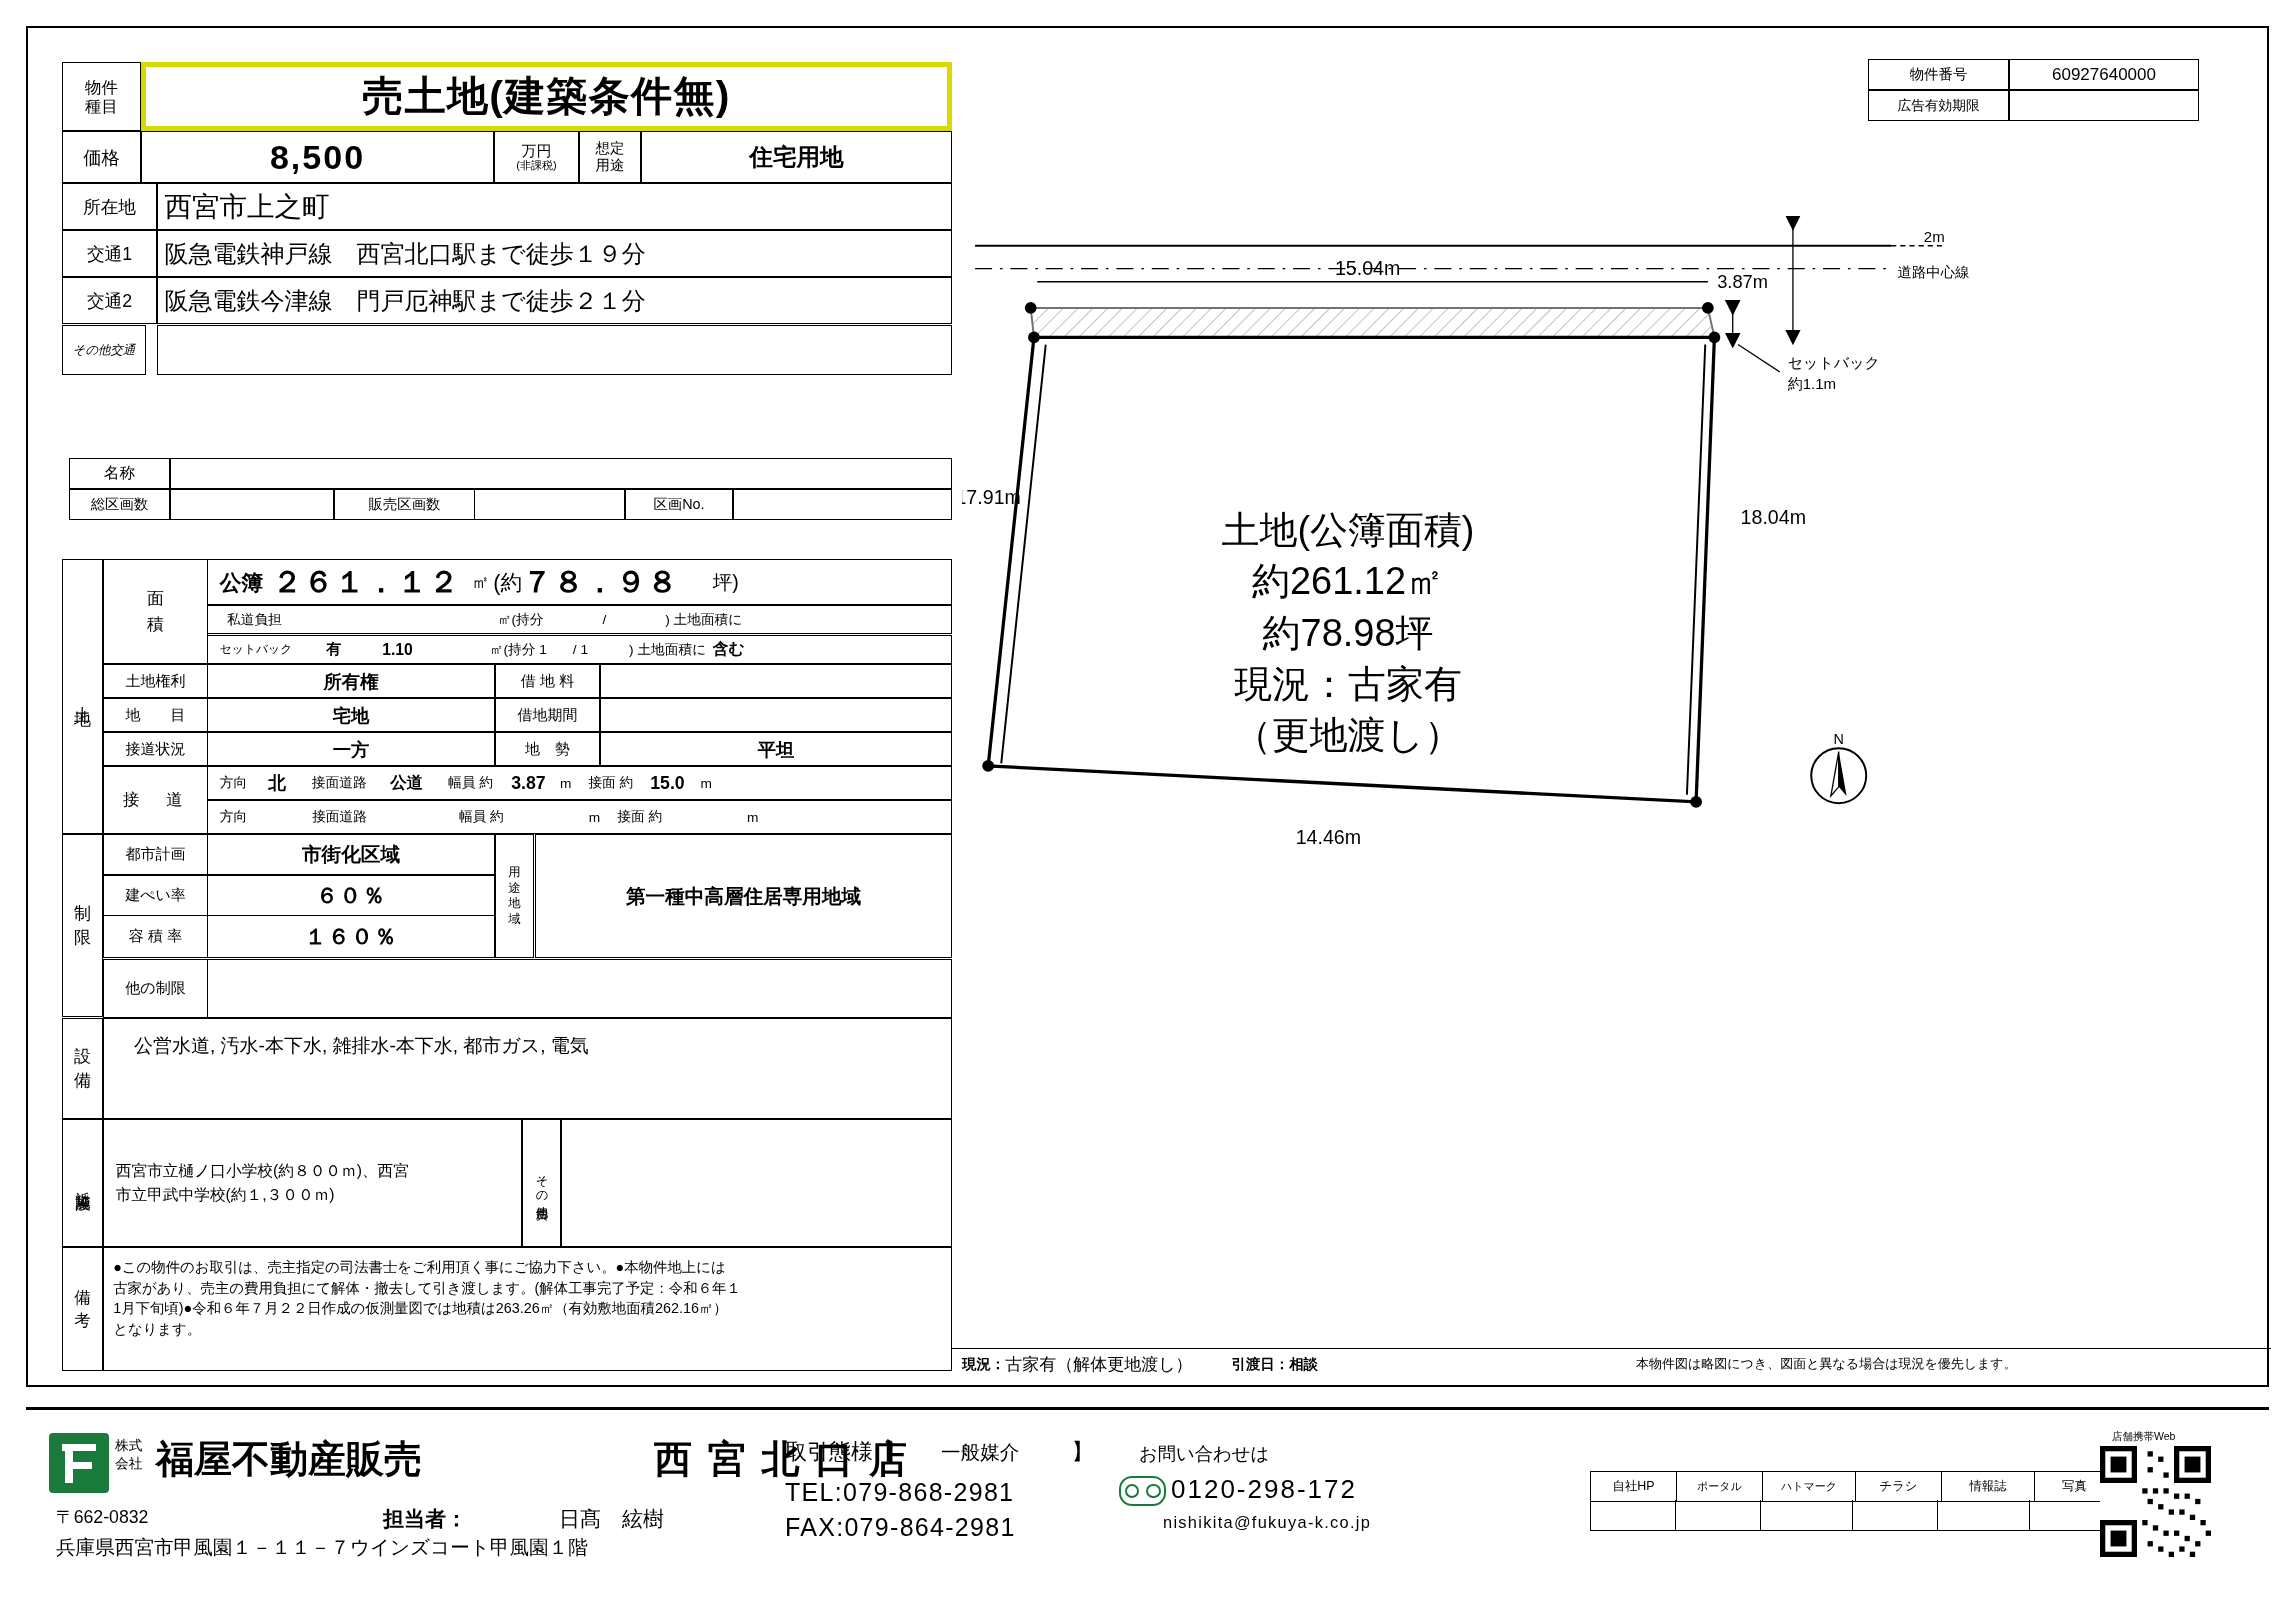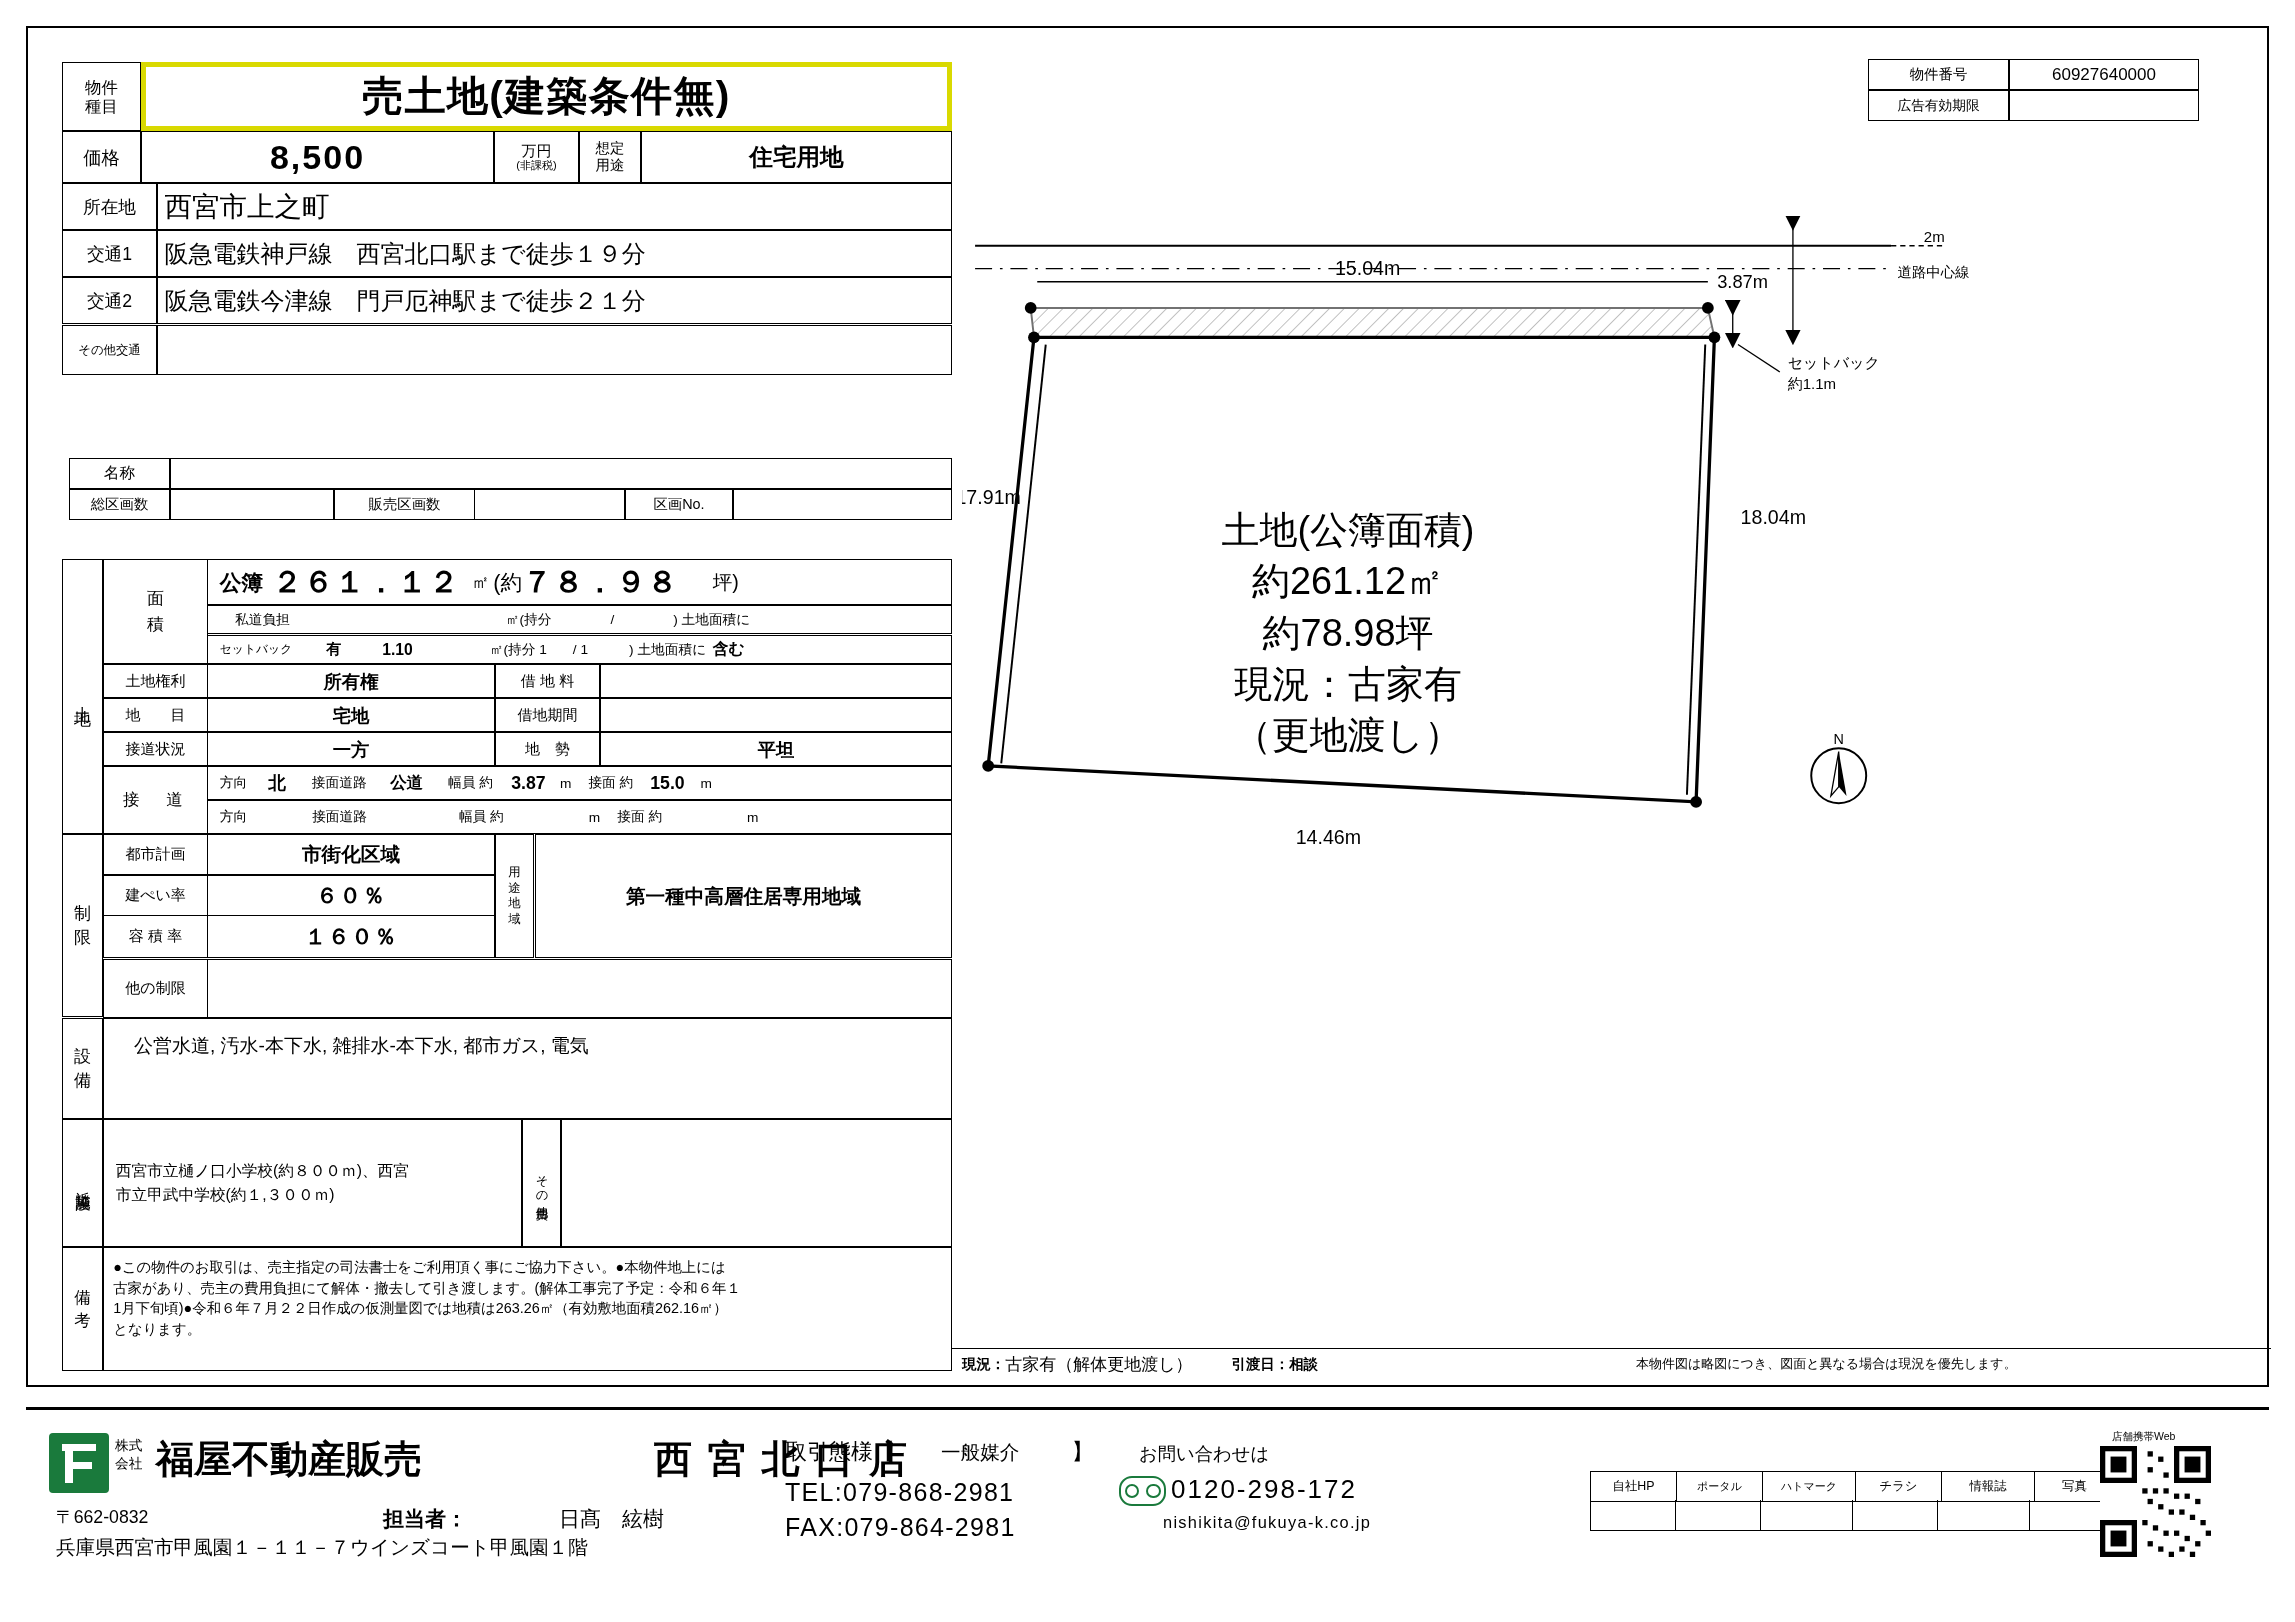--- a/index.html
+++ b/index.html
@@ -45,21 +45,21 @@
 
   <div class="cell cc" style="left:62px;top:183px;width:95px;height:47px;font-size:17.7px;">所在地</div>
   <div class="cell cl" style="left:157px;top:183px;width:795px;height:47px;font-size:27.5px;">西宮市上之町</div>
 
   <div class="cell cc" style="left:62px;top:230px;width:95px;height:47px;font-size:17.7px;">交通1</div>
   <div class="cell cl" style="left:157px;top:230px;width:795px;height:47px;font-size:24px;">阪急電鉄神戸線　西宮北口駅まで徒歩１９分</div>
 
   <div class="cell cc" style="left:62px;top:277px;width:95px;height:47px;font-size:17.7px;">交通2</div>
   <div class="cell cl" style="left:157px;top:277px;width:795px;height:47px;font-size:24px;">阪急電鉄今津線　門戸厄神駅まで徒歩２１分</div>
 
-  <div class="cell cc" style="left:62px;top:325px;width:95px;height:50px;font-size:12.4px;">その他交通</div>
+  <div class="cell cc" style="left:62px;top:325px;width:84px;height:50px;font-size:12.4px;font-style:italic;">その他交通</div>
   <div class="cell cl" style="left:157px;top:325px;width:795px;height:50px;font-size:17px;"></div>
 
   <div class="cell cc" style="left:69px;top:458px;width:101px;height:31px;font-size:15.7px;">名称</div>
   <div class="cell cl" style="left:170px;top:458px;width:782px;height:31px;font-size:15.7px;"></div>
 
   <div class="cell cc" style="left:69px;top:489px;width:101px;height:31px;font-size:14.4px;">総区画数</div>
   <div class="cell cl" style="left:170px;top:489px;width:164px;height:31px;font-size:14.4px;"></div>
   <div class="cell cc" style="left:334px;top:489px;width:141px;height:31px;font-size:14.4px;">販売区画数</div>
   <div class="cell cl" style="left:474px;top:489px;width:151px;height:31px;font-size:14.4px;"></div>
   <div class="cell cc" style="left:625px;top:489px;width:108px;height:31px;font-size:14.4px;">区画No.</div>
@@ -75,21 +75,21 @@
   <div class="cell" style="left:207px;top:559px;width:745px;height:46px;padding-left:11.8px;">
     <span style="font-size:21.6px;font-weight:bold;">公簿</span>
     <span style="font-size:30px;font-weight:bold;letter-spacing:1.3px;margin-left:9.2px;">２６１．１２</span>
     <span style="font-size:17.7px;margin-left:11.8px;">㎡</span>
     <span style="font-size:21.6px;margin-left:3.9px;">(約</span>
     <span style="font-size:30px;font-weight:bold;letter-spacing:1.3px;">７８．９８</span>
     <span style="font-size:19.6px;margin-left:34px;">坪</span>
     <span style="font-size:19.6px;">)</span>
   </div>
 
-  <div class="cell" style="left:207px;top:605px;width:745px;height:29.4px;padding-left:27px;font-size:13.7px;">
+  <div class="cell" style="left:207px;top:605px;width:745px;height:29.4px;padding-left:19px;font-size:13.7px;">
     <span>私道負担</span>
     <span style="margin-left:216px;">㎡(持分</span>
     <span style="margin-left:59px;">/</span>
     <span style="margin-left:59px;">) 土地面積に</span>
   </div>
 
   <div class="cell" style="left:207px;top:635px;width:745px;height:29.4px;padding-left:11.8px;font-size:13.7px;">
     <span style="font-size:11.8px;">セットバック</span>
     <span style="margin-left:34px;font-weight:bold;font-size:15px;">有</span>
     <span style="margin-left:41px;font-weight:bold;font-size:15.7px;">1.10</span>

